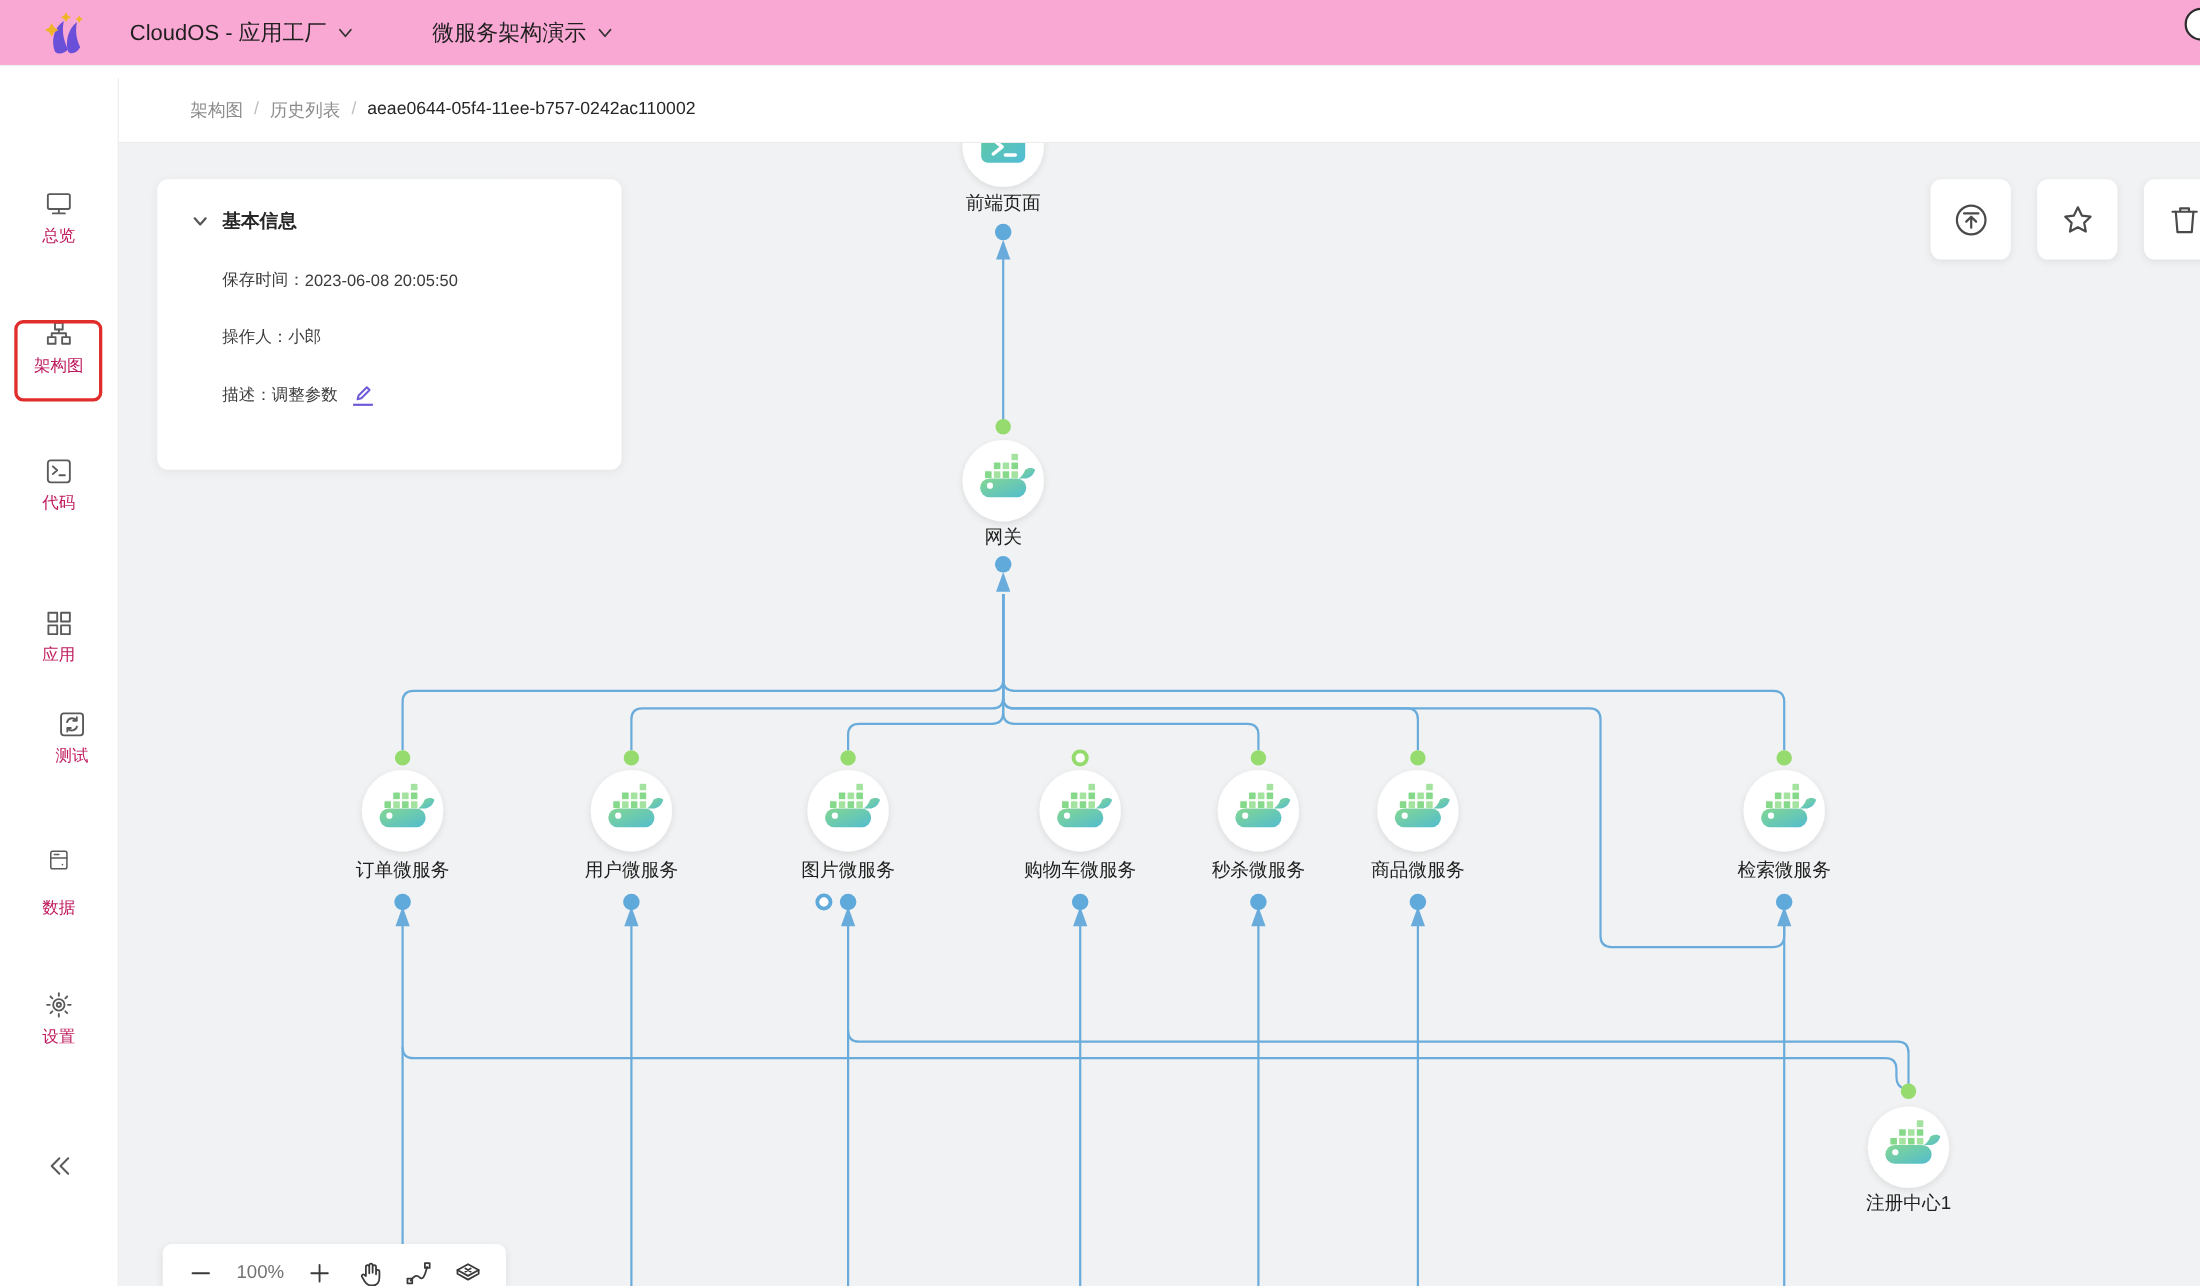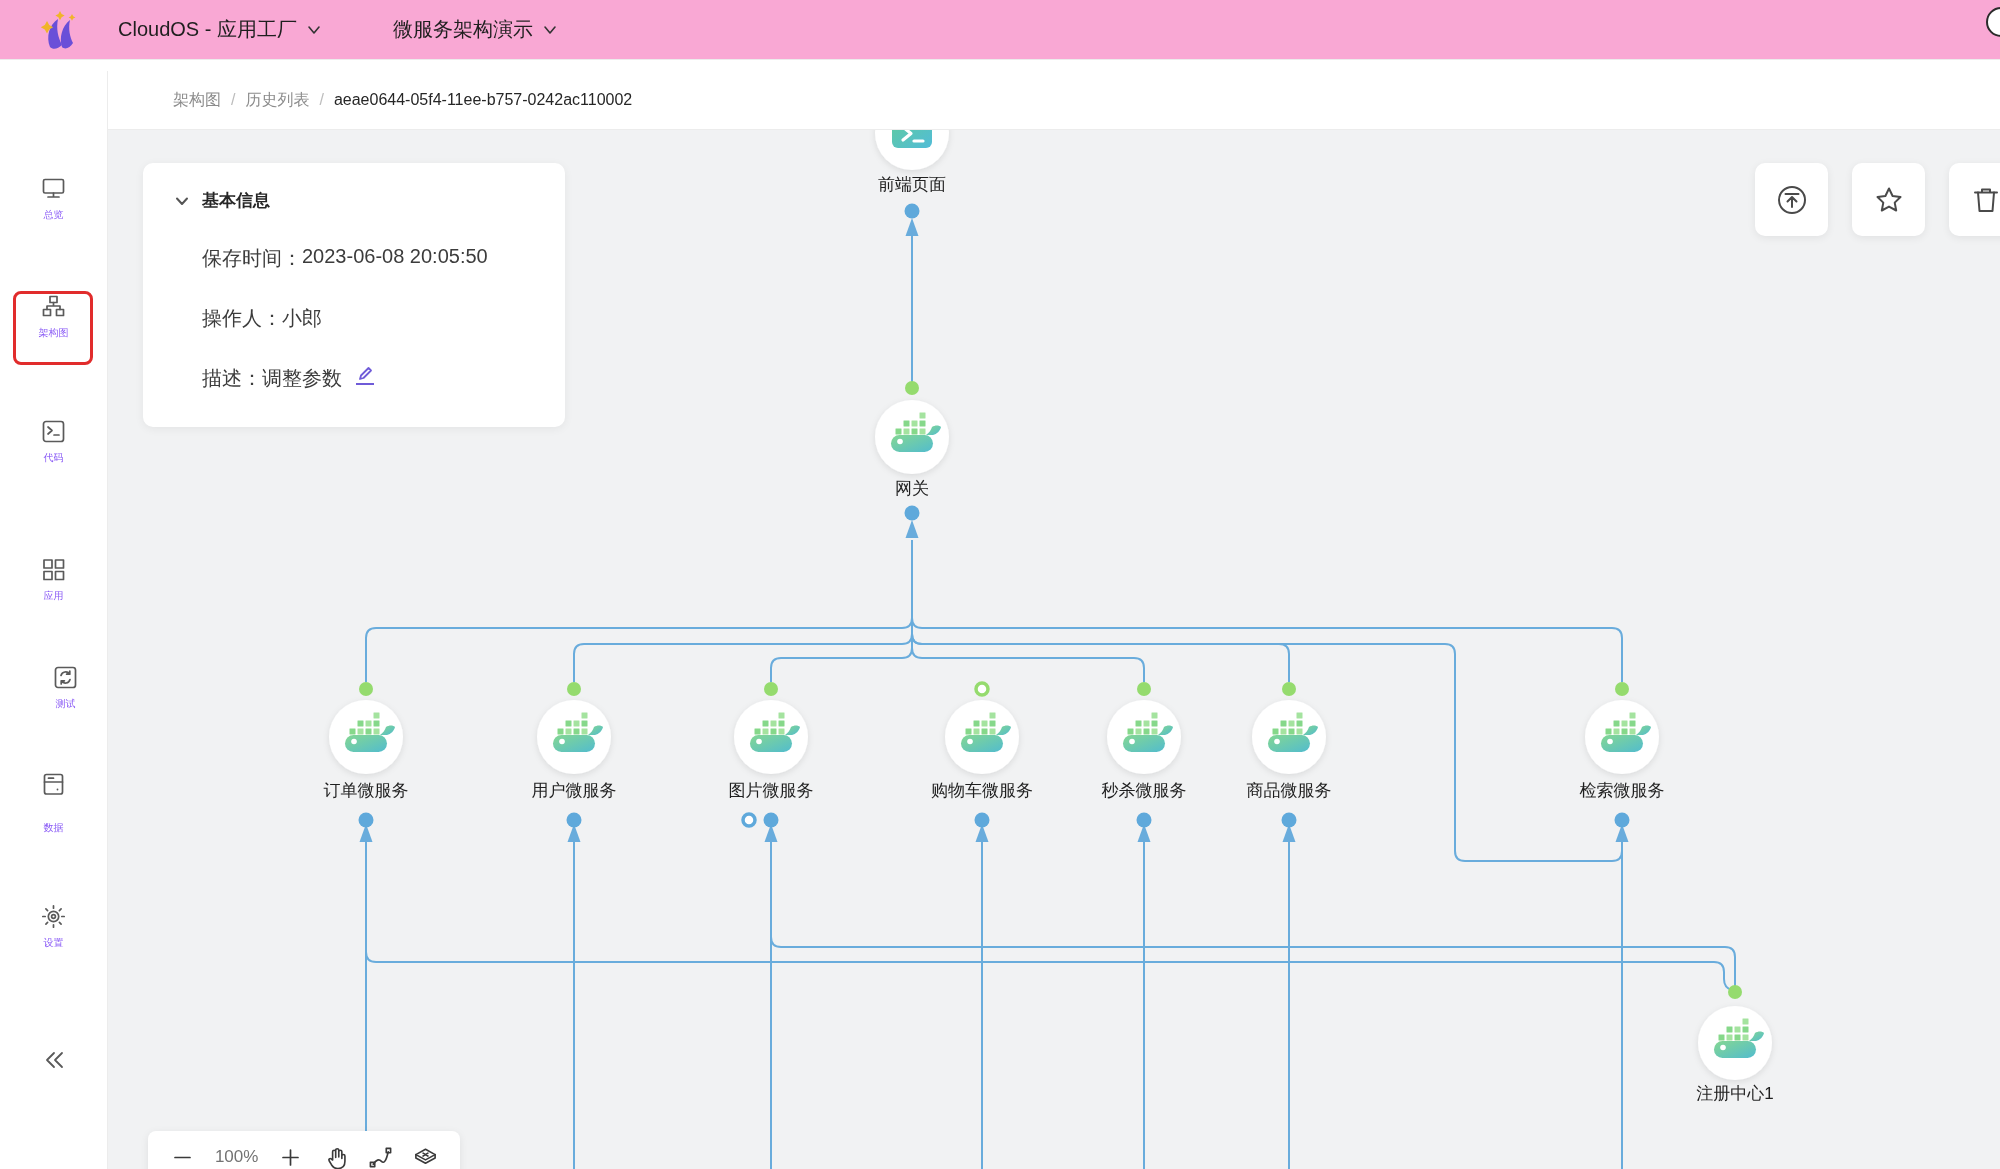--- a/index.html
+++ b/index.html
@@ -17,21 +17,21 @@
   .avatar-partial { position:absolute; right:-16px; top:7px; width:30px; height:30px;
     border:2.5px solid #2b2b2b; border-radius:50%; background:#fff; }
 
   
   .sidebar { position:absolute; left:0; top:71px; width:108px; height:1098px;
     background:#fff; border-right:1px solid #ececec; z-index:40; }
   .side-item { position:absolute; left:0; width:107px; height:64px; display:flex;
     flex-direction:column; align-items:center; justify-content:center; cursor:pointer; }
   .side-item svg { width:27px; height:27px; stroke:#5a5a5a; fill:none;
     stroke-width:1.7; stroke-linecap:round; stroke-linejoin:round; }
-  .side-item .lbl { font-size:10px; color:#8b5cf6; margin-top:6px; }
+  .side-item .lbl { font-size:15px; color:#be185d; margin-top:6px; }
   .active-box { position:absolute; left:13px; top:220px; width:80px; height:74px;
     border:3px solid #e12c2c; border-radius:8px; z-index:41; pointer-events:none; }
   .collapse-btn { position:absolute; left:0; top:966px; width:107px; height:46px;
     display:flex; align-items:center; justify-content:center; cursor:pointer; }
   .collapse-btn svg { width:24px; height:24px; stroke:#5a5a5a; fill:none; stroke-width:1.8;
     stroke-linecap:round; stroke-linejoin:round; }
 
   
   .content-header { position:absolute; left:108px; top:71px; width:1892px; height:59px;
     background:#fff; border-bottom:1px solid #ececec; z-index:30; display:flex; align-items:center; }
@@ -46,21 +46,21 @@
   #diagram-svg { position:absolute; left:0; top:0; z-index:2; }
 
   
   .info-card { position:absolute; left:143px; top:163px; width:422px; height:264px;
     background:#fff; border-radius:10px; box-shadow:0 2px 10px rgba(0,0,0,.06); z-index:20;
     padding:26px 0 12px 32px; }
   .info-head { display:flex; align-items:center; gap:13px; }
   .info-head svg { width:14px; height:14px; stroke:#555; fill:none; stroke-width:2;
     stroke-linecap:round; stroke-linejoin:round; cursor:pointer; }
   .info-title { font-size:17px; font-weight:700; color:#262626; }
-  .info-row { margin:33px 0 0 27px; font-size:20px; color:#3c3c3c; display:flex; align-items:flex-start; }
+  .info-row { margin:33px 0 0 27px; font-size:15px; color:#3c3c3c; display:flex; align-items:flex-end; }
   .edit-ic { margin-left:14px; cursor:pointer; display:inline-flex; flex-direction:column; align-items:center; }
   .edit-ic svg { width:17px; height:17px; stroke:#6f5bd8; fill:none; stroke-width:1.8;
     stroke-linecap:round; stroke-linejoin:round; }
   .edit-ic .u { width:18px; height:0; border-bottom:2px solid #6f5bd8; margin-top:1px; }
 
   
   .action-btn { position:absolute; top:163px; width:73px; height:73px; background:#fff;
     border-radius:10px; box-shadow:0 2px 8px rgba(0,0,0,.07); z-index:20; display:flex;
     align-items:center; justify-content:center; cursor:pointer; }
   .action-btn svg { width:32px; height:32px; stroke:#4a4a4a; fill:none; stroke-width:2;
@@ -128,21 +128,21 @@
       </div>
       <div class="side-item" style="top: 476px;">
         <svg viewBox="0 0 27 27">
           <rect x="4" y="4" width="8" height="8"></rect>
           <rect x="15.5" y="4" width="8" height="8"></rect>
           <rect x="4" y="15.5" width="8" height="8"></rect>
           <rect x="15.5" y="15.5" width="8" height="8"></rect>
         </svg>
         <span class="lbl">应用</span>
       </div>
-      <div class="side-item" style="top: 584px; padding-left: 24px;">
+      <div class="side-item" style="top: 568px; padding-left: 24px;">
         <svg viewBox="0 0 27 27">
           <rect x="3.5" y="3.5" width="20" height="20" rx="2.5"></rect>
           <path d="M9 11.5 a4.8 4.8 0 0 1 8.6 -1.5 M17.8 7 v3.2 h-3.2"></path>
           <path d="M18 15.5 a4.8 4.8 0 0 1 -8.6 1.5 M9.2 20 v-3.2 h3.2"></path>
         </svg>
         <span class="lbl">测试</span>
       </div>
       <div class="side-item" style="top: 700px; gap: 17px;">
         <svg viewBox="0 0 27 27">
           <rect x="4.5" y="3.5" width="18" height="19.5" rx="2"></rect>

